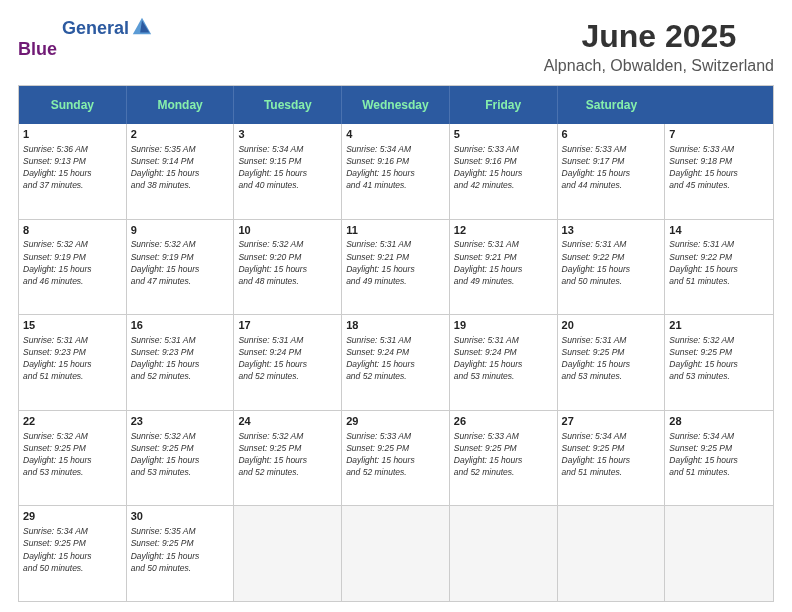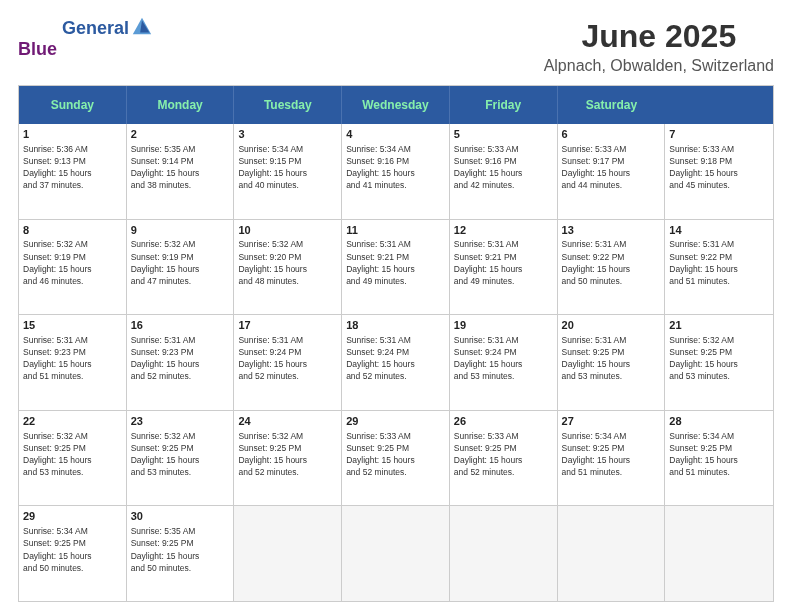--- a/index.html
+++ b/index.html
@@ -111,20 +111,21 @@
       font-size: 11px;
       font-weight: bold;
       color: #222;
       display: block;
       margin-bottom: 1px;
     }
     .cell-text {
       font-size: 8.5px;
       color: #333;
       line-height: 1.3;
+      font-style: italic;
     }
   </style>
 </head>
 <body>
 
 <div class="page">
   <div class="header">
     <div class="logo">
       <div class="logo-row">
         <span class="logo-general">General</span>

